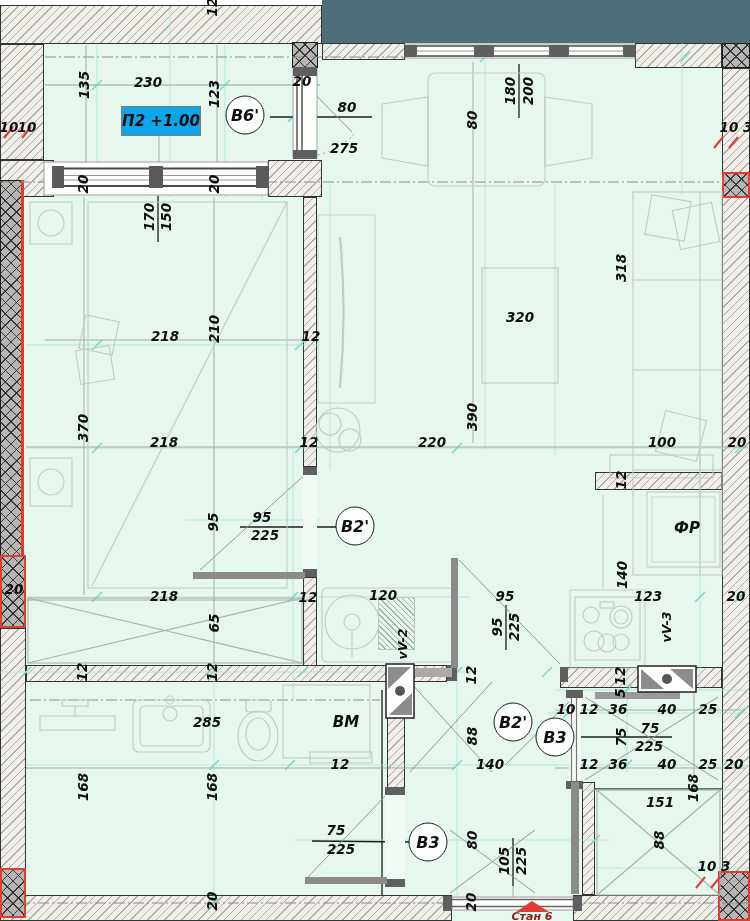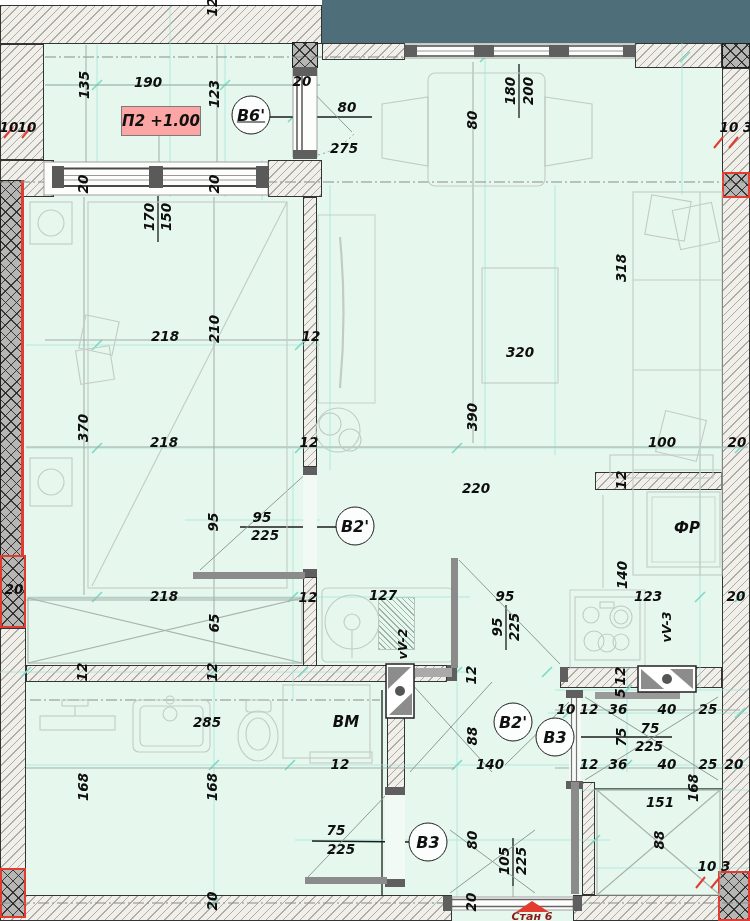--- a/index.html
+++ b/index.html
@@ -19,21 +19,21 @@
   .xhr{border:2px solid #e23b30}
   .teal{position:absolute;background:#4e6e79}
   .redline{position:absolute;background:#e23b30}
   .dim{position:absolute;transform:translate(-50%,-50%);white-space:nowrap;
        font-style:italic;font-weight:700;font-size:13.5px;color:#0e0e0e;z-index:30;line-height:1}
   .dim.rot{transform:translate(-50%,-50%) rotate(-90deg)}
   .mk{position:absolute;width:37px;height:37px;border-radius:50%;background:#fcfefd;
       border:1.7px solid #1d1d1d;display:flex;align-items:center;justify-content:center;
       font-style:italic;font-weight:700;font-size:16px;color:#111;
       transform:translate(-50%,-50%);z-index:32}
-  .lvl{position:absolute;left:121px;top:106px;width:78px;height:28px;background:#fca5a5;
+  .lvl{position:absolute;left:121px;top:106px;width:78px;height:28px;background:#0ea5e9;
        border:1.2px solid #7b7b7b;display:flex;align-items:center;justify-content:center;
        font-style:italic;font-weight:700;font-size:15px;color:#101010;z-index:31}
   .xs{position:absolute;box-sizing:border-box;border:1px solid #b8c4bb;
       background-image:repeating-linear-gradient(45deg,#9db3a8 0 1px,transparent 1px 4px)}
   .part{position:absolute;background:#5f6b63}
   svg{position:absolute;left:0;top:0;z-index:20}
   .wlayer{z-index:5}
 </style>
 </head>
 <body>
@@ -320,21 +320,21 @@
 
   <div class="lvl">
     <span>П2 +1.00</span>
   </div>
 
   <div class="dim" style="left:532px;top:916px;font-size:11px;color:#8a1d15;z-index:33">Стан 6</div>
 
   <div id="labels">
       <div class="dim rot" style="left: 213px; top: 7px;">12</div>
       <div class="dim rot" style="left: 85px; top: 85px;">135</div>
-      <div class="dim" style="left: 148px; top: 83px;">190</div>
+      <div class="dim" style="left: 148px; top: 83px;">230</div>
       <div class="dim rot" style="left: 215px; top: 94px;">123</div>
       <div class="dim" style="left: 302px; top: 82px;">20</div>
       <div class="dim" style="left: 347px; top: 108px;">80</div>
       <div class="dim" style="left: 344px; top: 125px; margin-top: 24px;">275</div>
       <div class="dim" style="left: 9px; top: 128px;">10</div>
       <div class="dim" style="left: 27px; top: 128px;">10</div>
       <div class="dim" style="left: 736px; top: 128px;">10 3</div>
       <div class="dim rot" style="left: 511px; top: 91px;">180</div>
       <div class="dim rot" style="left: 529px; top: 91px;">200</div>
       <div class="dim rot" style="left: 473px; top: 120px;">80</div>
@@ -342,30 +342,30 @@
       <div class="dim rot" style="left: 215px; top: 184px;">20</div>
       <div class="dim rot" style="left: 150px; top: 217px;">170</div>
       <div class="dim rot" style="left: 167px; top: 217px;">150</div>
       <div class="dim" style="left: 165px; top: 337px;">218</div>
       <div class="dim rot" style="left: 215px; top: 329px;">210</div>
       <div class="dim" style="left: 311px; top: 337px;">12</div>
       <div class="dim rot" style="left: 84px; top: 428px;">370</div>
       <div class="dim" style="left: 164px; top: 443px;">218</div>
       <div class="dim" style="left: 309px; top: 443px;">12</div>
       <div class="dim rot" style="left: 622px; top: 268px;">318</div>
-      <div class="dim" style="left: 520px; top: 353px;">320</div>
+      <div class="dim" style="left: 520px; top: 318px;">320</div>
       <div class="dim rot" style="left: 473px; top: 417px;">390</div>
-      <div class="dim" style="left: 476px; top: 443px; margin-top: 46px;">220</div>
+      <div class="dim" style="left: 432px; top: 443px;">220</div>
       <div class="dim" style="left: 662px; top: 443px;">100</div>
       <div class="dim" style="left: 737px; top: 443px;">20</div>
       <div class="dim rot" style="left: 214px; top: 522px;">95</div>
       <div class="dim" style="left: 262px; top: 518px;">95</div>
       <div class="dim" style="left: 265px; top: 536px;">225</div>
       <div class="dim" style="left: 308px; top: 598px;">12</div>
-      <div class="dim" style="left: 383px; top: 596px;">127</div>
+      <div class="dim" style="left: 383px; top: 596px;">120</div>
       <div class="dim rot" style="left: 403px; top: 644px; font-size: 12.5px;">vV-2</div>
       <div class="dim rot" style="left: 215px; top: 623px;">65</div>
       <div class="dim" style="left: 164px; top: 597px;">218</div>
       <div class="dim" style="left: 14px; top: 590px;">20</div>
       <div class="dim rot" style="left: 83px; top: 672px;">12</div>
       <div class="dim rot" style="left: 213px; top: 672px;">12</div>
       <div class="dim" style="left: 505px; top: 597px;">95</div>
       <div class="dim rot" style="left: 498px; top: 627px;">95</div>
       <div class="dim rot" style="left: 515px; top: 627px;">225</div>
       <div class="dim rot" style="left: 472px; top: 675px;">12</div>
@@ -403,19 +403,19 @@
       <div class="dim rot" style="left: 473px; top: 840px;">80</div>
       <div class="dim rot" style="left: 505px; top: 861px;">105</div>
       <div class="dim rot" style="left: 522px; top: 861px;">225</div>
       <div class="dim rot" style="left: 472px; top: 902px;">20</div>
       <div class="dim rot" style="left: 84px; top: 787px;">168</div>
       <div class="dim" style="left: 207px; top: 723px;">285</div>
       <div class="dim rot" style="left: 213px; top: 787px;">168</div>
       <div class="dim rot" style="left: 213px; top: 901px;">20</div>
     </div>
   <div id="markers">
-      <div class="mk" style="left: 251px; top: 115px; text-decoration: underline;">В6'</div>
+      <div class="mk" style="left: 245px; top: 115px;">В6'</div>
       <div class="mk" style="left: 355px; top: 526px;">В2'</div>
       <div class="mk" style="left: 513px; top: 722px;">В2'</div>
       <div class="mk" style="left: 555px; top: 737px;">В3</div>
       <div class="mk" style="left: 428px; top: 842px;">В3</div>
     </div>
 </div>
 
 </body></html>

